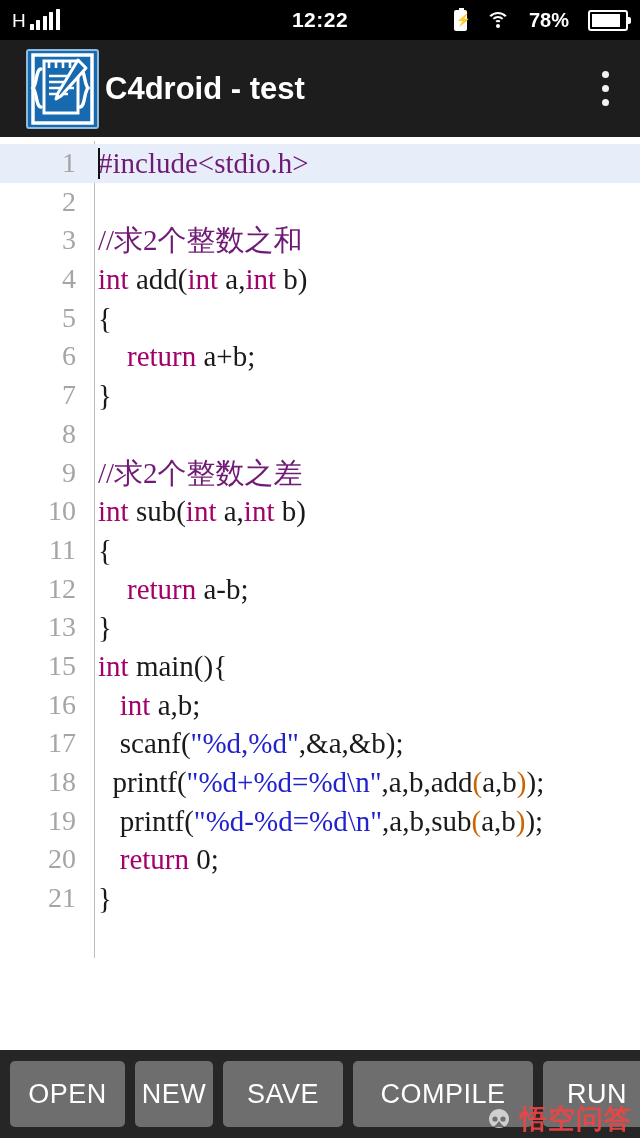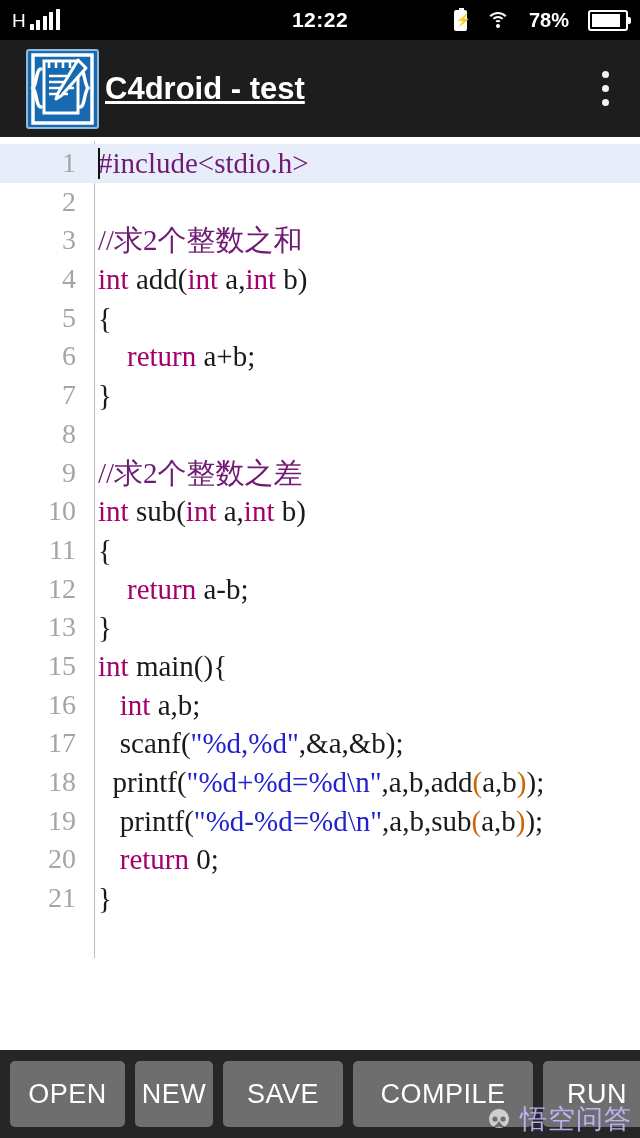--- a/index.html
+++ b/index.html
@@ -147,21 +147,20 @@
     overflow:hidden;
   }
   .applogo svg { display:block; }
   .apptitle {
     color:#ffffff;
     font-size:31px;
     font-weight:bold;
     margin-left:6px;
     letter-spacing:0px;
     white-space:nowrap;
-    text-decoration:underline;
   }
   .overflow {
     margin-left:auto;
     width:34px;
     height:56px;
     display:flex;
     flex-direction:column;
     justify-content:center;
     align-items:center;
     gap:7px;
@@ -272,23 +271,23 @@
     gap:7px;
     opacity:0.92;
     pointer-events:none;
   }
   .wm-logo {
     width:28px; height:24px;
     position:relative;
     flex:0 0 auto;
   }
   .wm-text {
-    color:#c4b5fd;
+    color:#ef4444;
     font-size:27px;
-    font-weight:400;
+    font-weight:700;
     font-family:"DejaVu Sans", sans-serif;
     letter-spacing:1px;
     line-height:1;
   }
 </style>
 </head>
 <body>
 
 <div id="screen">
 

